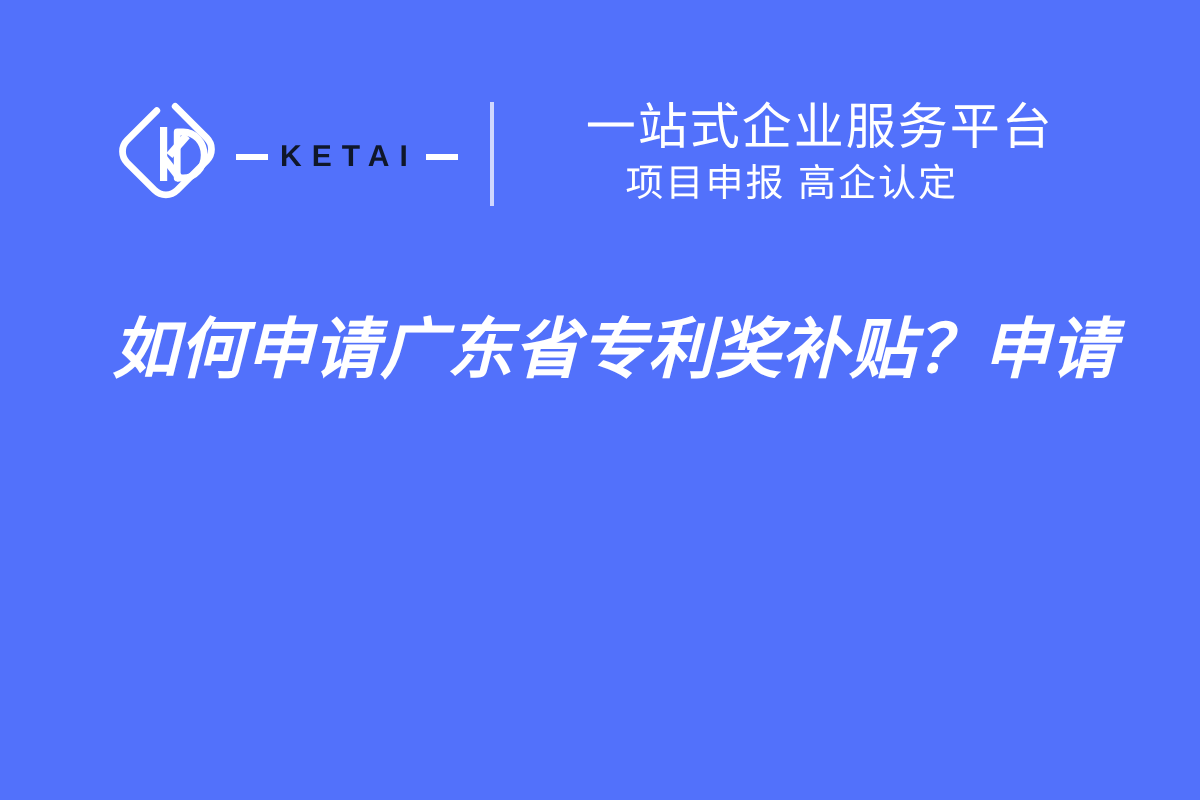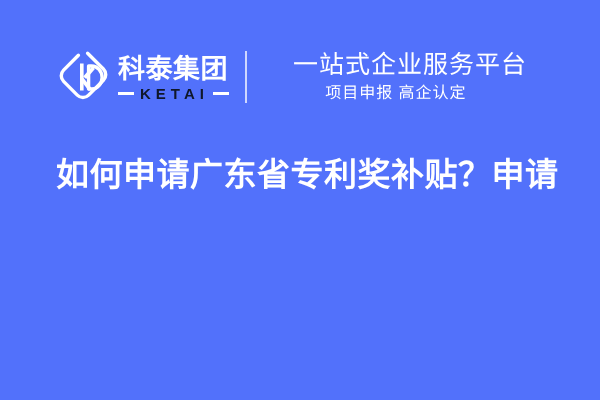--- a/index.html
+++ b/index.html
@@ -111,21 +111,21 @@
     font-size: 25px;
     line-height: 31px;
     color: #ffffff;
     font-weight: 400;
     letter-spacing: 1px;
     white-space: nowrap;
     margin-left: 28px;
   }
 
   #tagline-sub {
-    font-size: 16px;
+    font-size: 19px;
     line-height: 26px;
     color: #ffffff;
     font-weight: 400;
     letter-spacing: 1px;
     white-space: nowrap;
     text-align: center;
   }
 
   
   #headline {
@@ -135,20 +135,21 @@
     width: 500px;
   }
 
   .headline-line {
     font-size: 33px;
     line-height: 45px;
     font-weight: 700;
     color: #ffffff;
     letter-spacing: 0.5px;
     white-space: nowrap;
+    font-style: italic;
   }
 </style>
 </head>
 <body>
 
 <div id="banner">
 
   <div id="header">
 
     <div id="logo-lockup">
@@ -160,21 +161,20 @@
         <rect x="22.0" y="14.5" width="3.6" height="27.0" fill="#ffffff"></rect>
 
         <path d="M25.2 27.5 L34.0 17.4 L36.9 20.1 L28.2 30.0 Z" fill="#ffffff"></path>
 
         <path d="M25.2 28.6 L33.8 39.6 L30.9 42.0 L22.6 31.2 Z" fill="#ffffff"></path>
 
         <path d="M30.6 17.0 L33.6 17.0 A10.5 11.5 0 0 1 33.6 40.0 L30.6 40.0 Z" fill="none" stroke="#ffffff" stroke-width="3.4" stroke-linejoin="round"></path>
       </svg>
 
       <div id="wordmark">
-        <div id="brand-cn">科泰集团</div>
         <div id="brand-en-row">
           <span class="brand-rule"></span>
           <span id="brand-en">KETAI</span>
           <span class="brand-rule"></span>
         </div>
       </div>
 
     </div>
 
     <div id="divider"></div>

